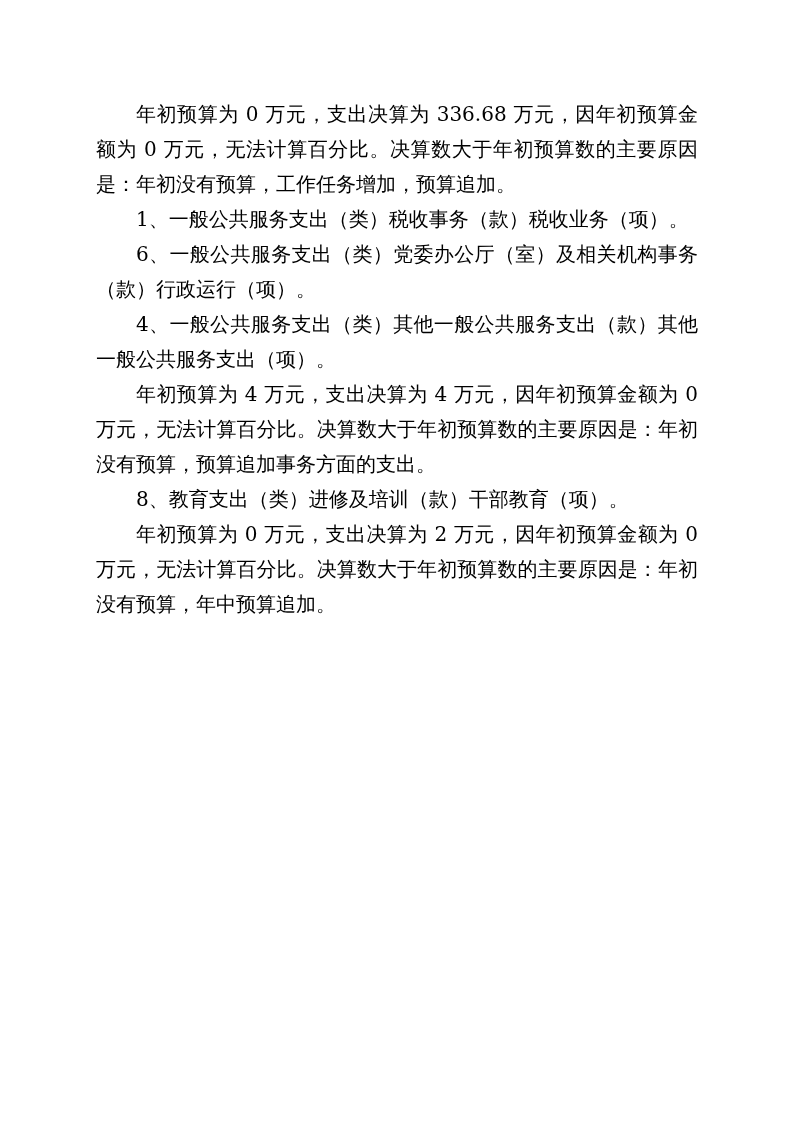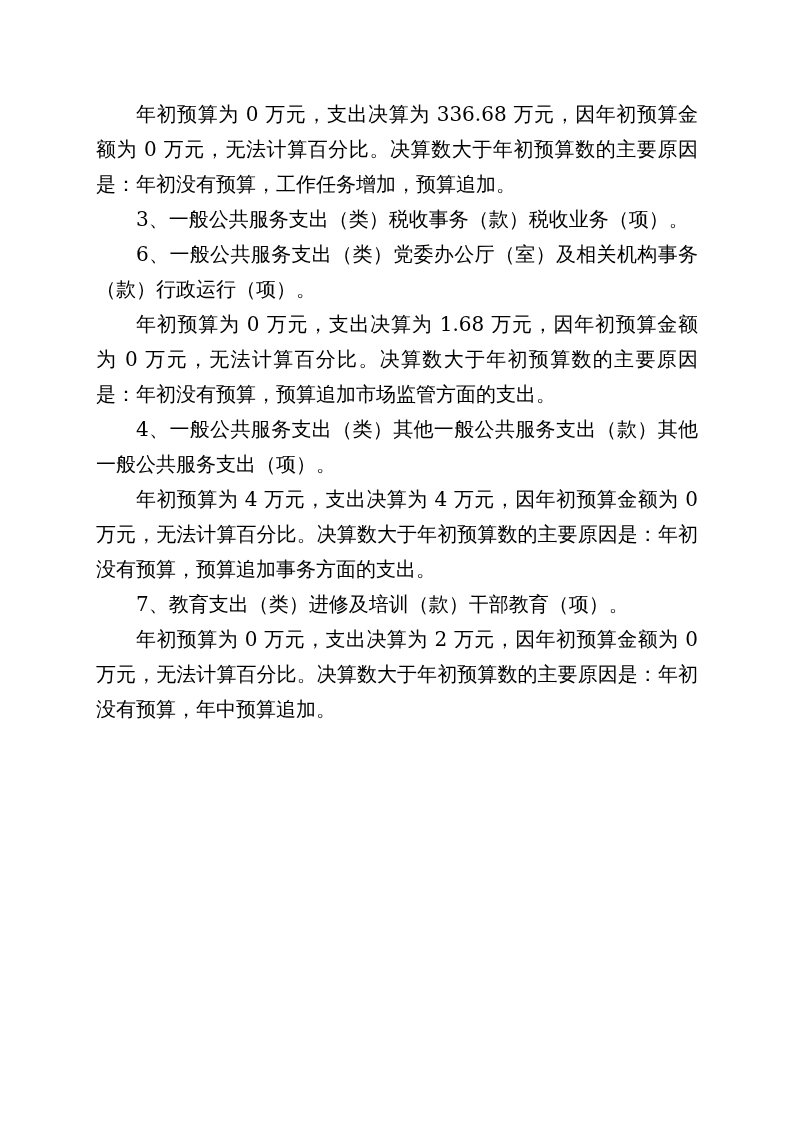--- a/index.html
+++ b/index.html
@@ -32,21 +32,20 @@
     text-justify: inter-character;
     word-break: break-all;
   }
 </style>
 </head>
 <body>
 
 <div class="page">
   <div class="content">
     <p class="para">年初预算为 0 万元，支出决算为 336.68 万元，因年初预算金额为 0 万元，无法计算百分比。决算数大于年初预算数的主要原因是：年初没有预算，工作任务增加，预算追加。</p>
-    <p class="para">3、一般公共服务支出（类）税收事务（款）税收业务（项）。</p>
+    <p class="para">1、一般公共服务支出（类）税收事务（款）税收业务（项）。</p>
     <p class="para">6、一般公共服务支出（类）党委办公厅（室）及相关机构事务（款）行政运行（项）。</p>
-    <p class="para">年初预算为 0 万元，支出决算为 1.68 万元，因年初预算金额为 0 万元，无法计算百分比。决算数大于年初预算数的主要原因是：年初没有预算，预算追加市场监管方面的支出。</p>
     <p class="para">4、一般公共服务支出（类）其他一般公共服务支出（款）其他一般公共服务支出（项）。</p>
     <p class="para">年初预算为 4 万元，支出决算为 4 万元，因年初预算金额为 0 万元，无法计算百分比。决算数大于年初预算数的主要原因是：年初没有预算，预算追加事务方面的支出。</p>
-    <p class="para">7、教育支出（类）进修及培训（款）干部教育（项）。</p>
+    <p class="para">8、教育支出（类）进修及培训（款）干部教育（项）。</p>
     <p class="para">年初预算为 0 万元，支出决算为 2 万元，因年初预算金额为 0 万元，无法计算百分比。决算数大于年初预算数的主要原因是：年初没有预算，年中预算追加。</p>
   </div>
 </div>
 
 </body></html>

